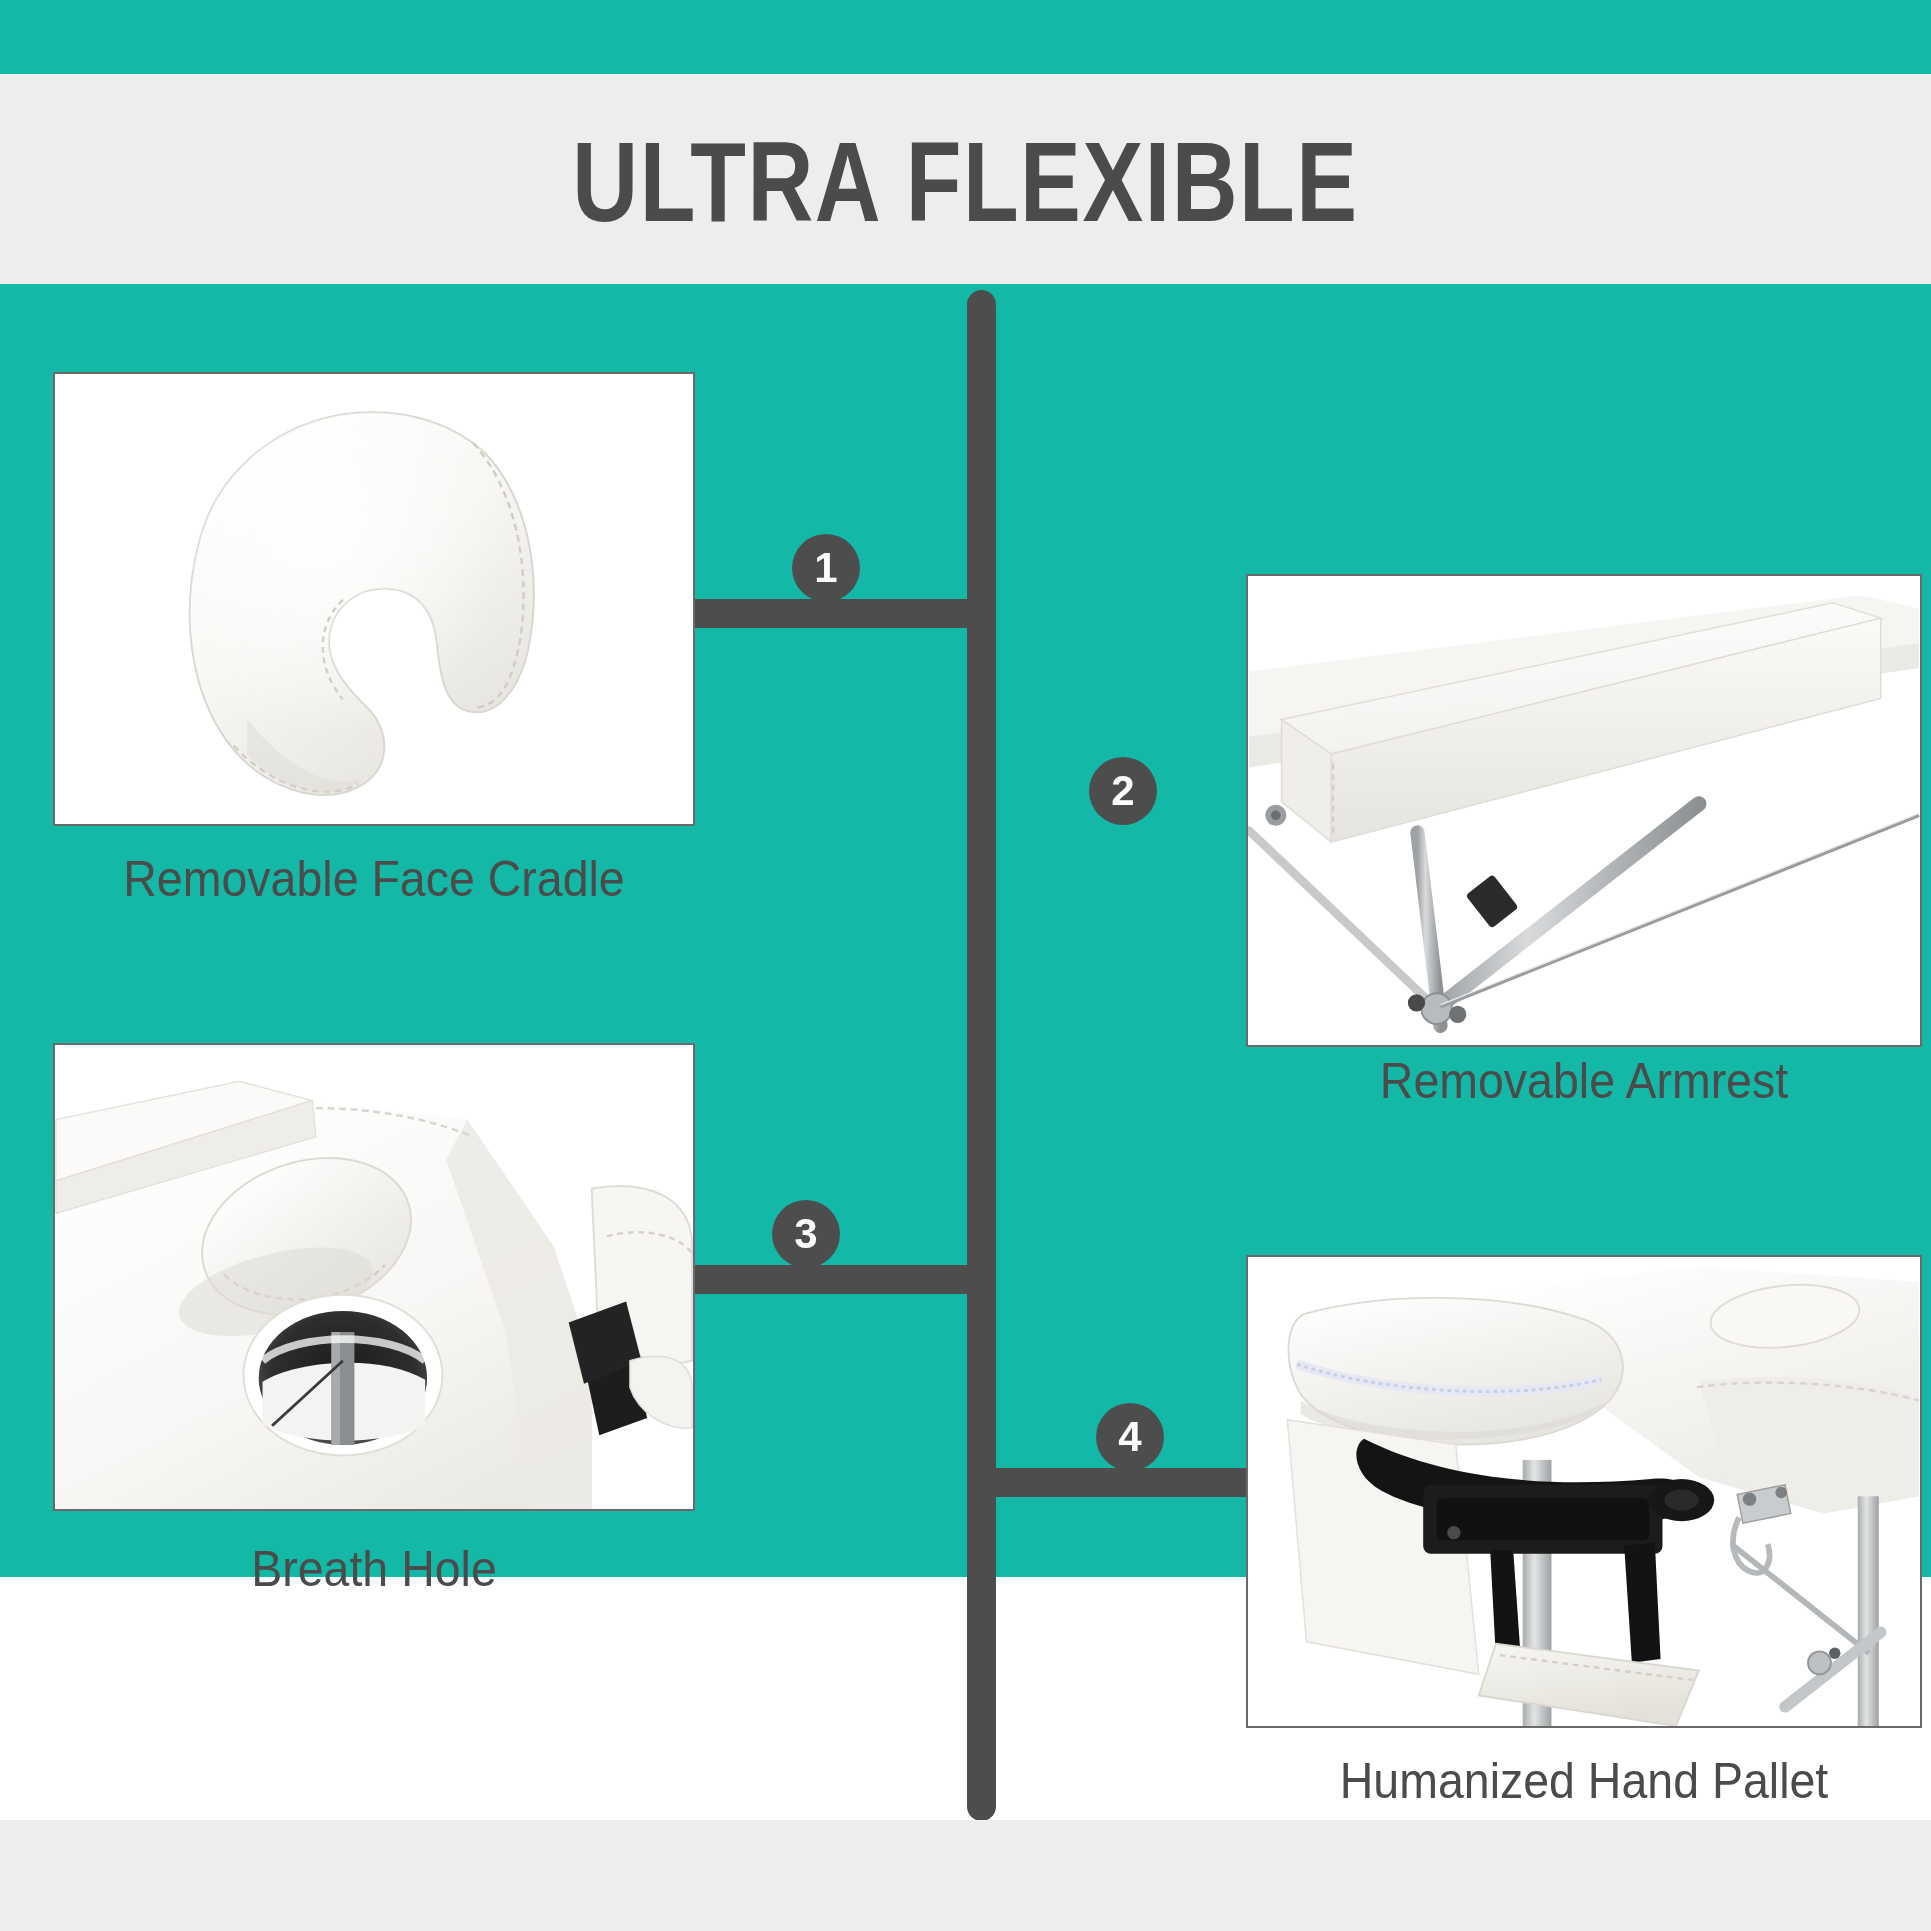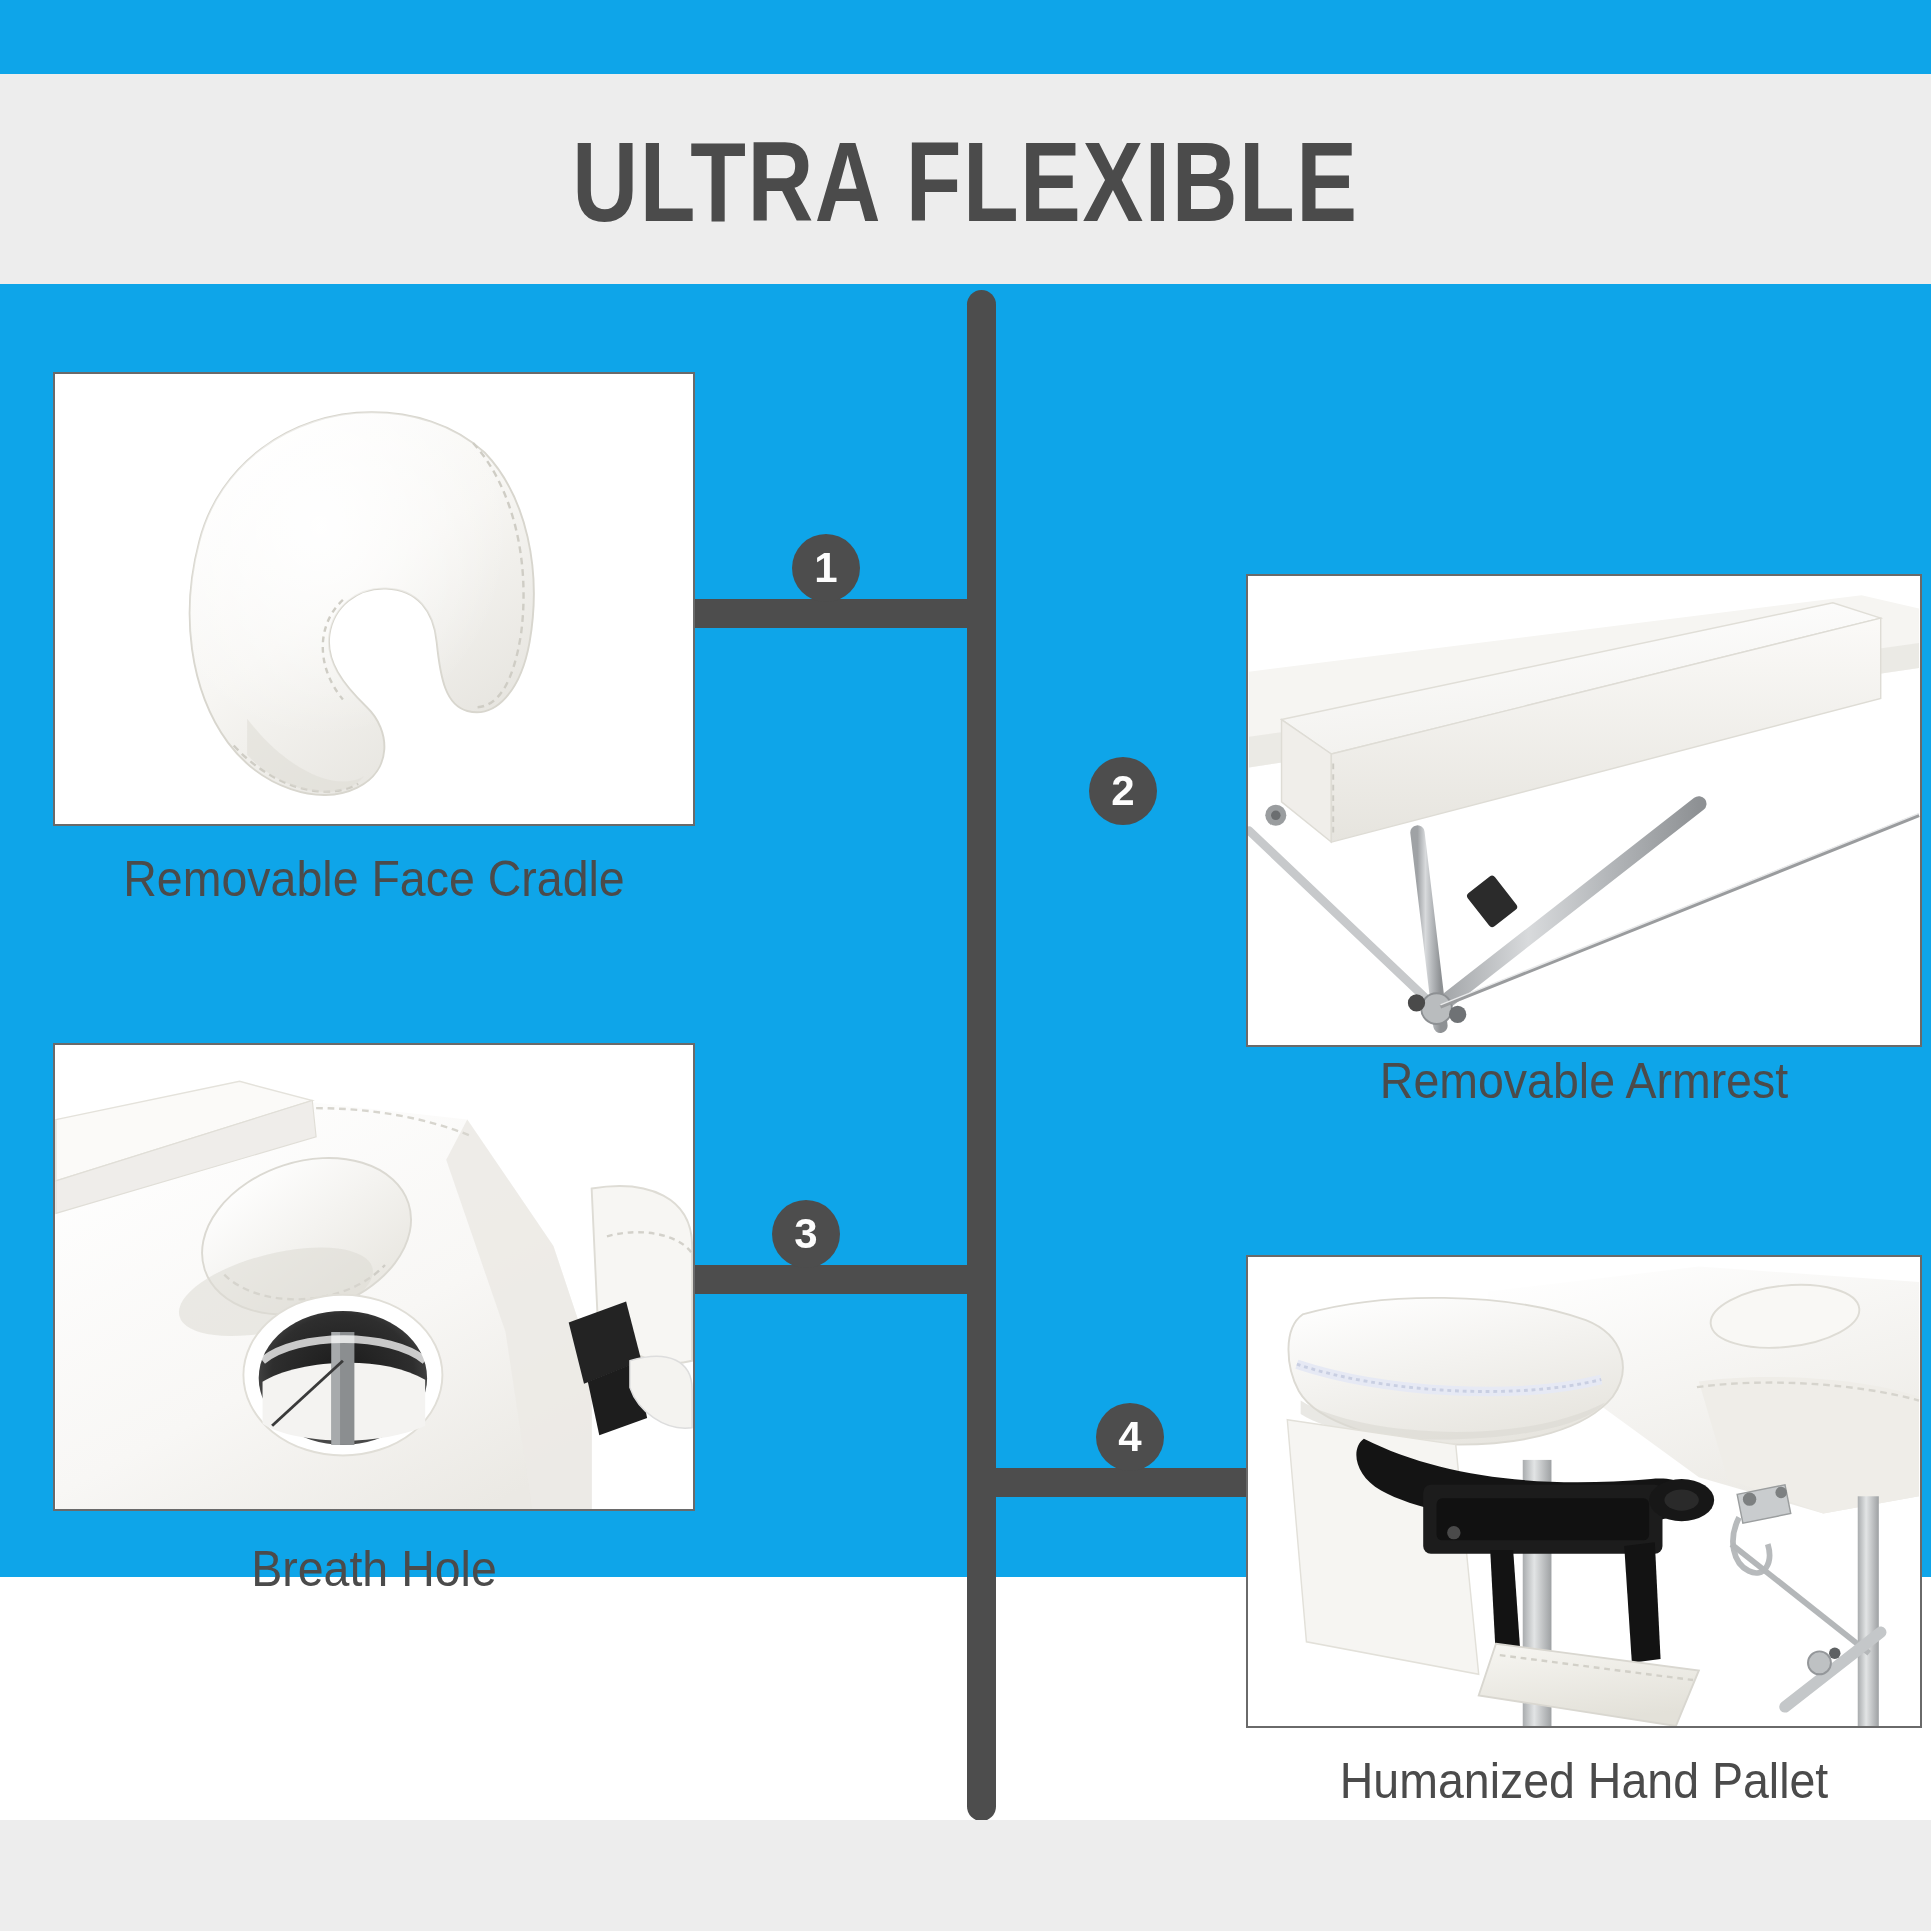--- a/index.html
+++ b/index.html
@@ -2,21 +2,21 @@
 <html><head>
 <meta charset="utf-8">
 <style>
   html,body{margin:0;padding:0;}
   body{
     width:1931px;height:1931px;
     background:#ffffff;
     font-family:"Liberation Sans", sans-serif;
     overflow:hidden;
   }
-  #stage{position:relative;width:1931px;height:1577px;background:#0ea5e9;}
+  #stage{position:relative;width:1931px;height:1577px;background:#14b8a6;}
 
   
   .band{position:absolute;left:0;width:1931px;background:#ededed;}
   #header-band{top:74px;height:210px;}
   #footer-band{top:1820px;height:111px;}
 
   #page-title{
     position:absolute;left:0;top:85px;width:1931px;
     text-align:center;
     font-family:"Liberation Sans", sans-serif;

